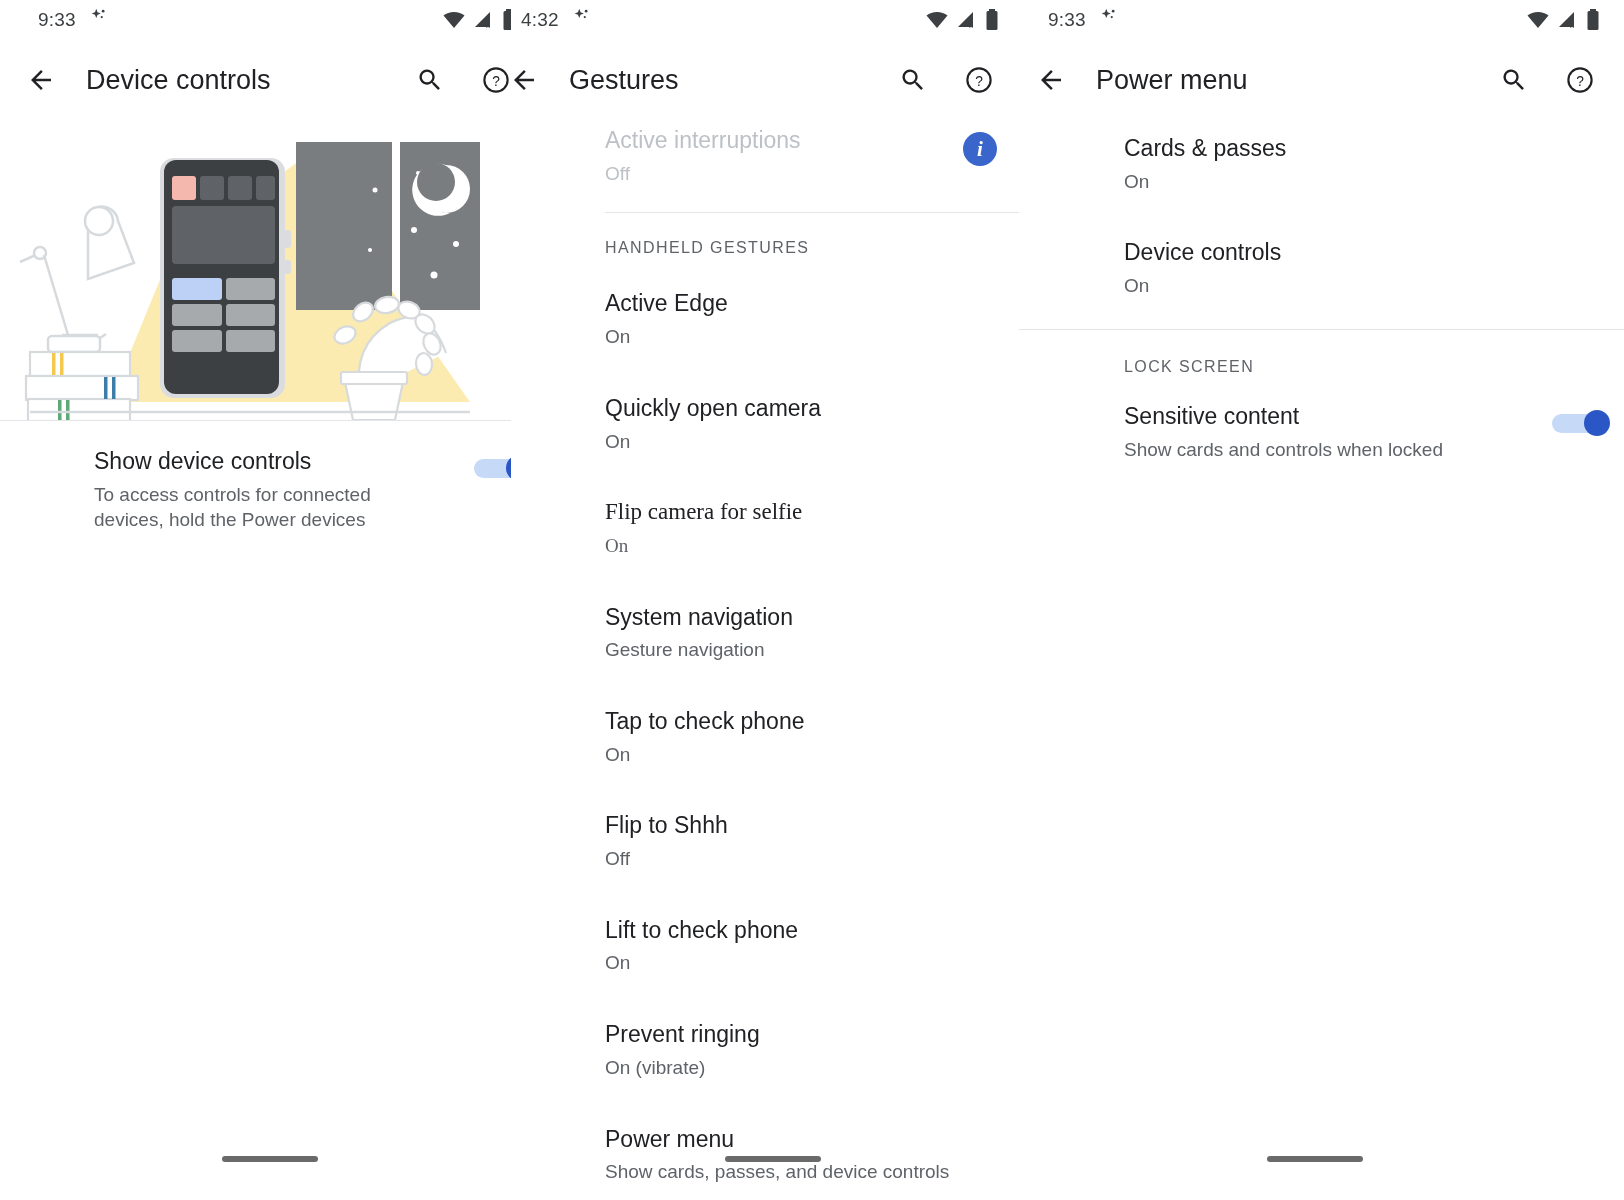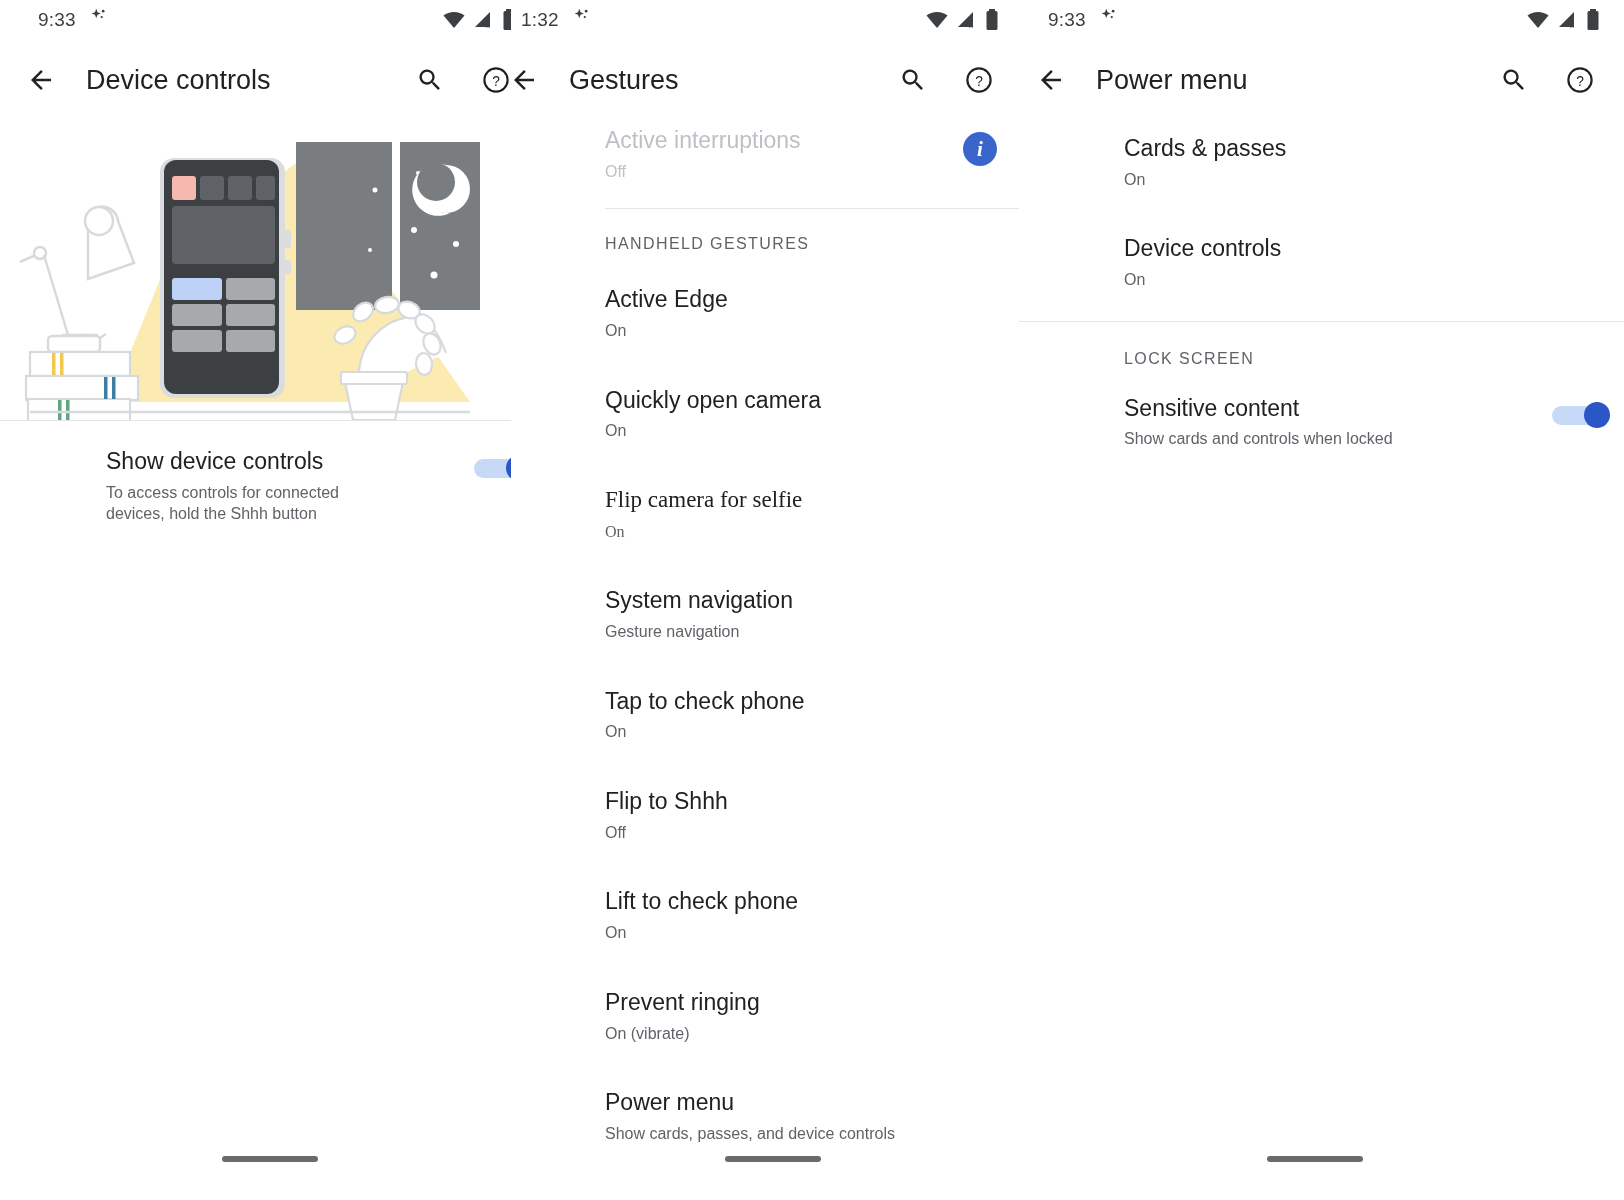--- a/index.html
+++ b/index.html
@@ -35,21 +35,21 @@
   .back-btn { width: 46px; height: 46px; display:flex; align-items:center; justify-content:center; cursor: pointer; }
   .title { font-size: 27px; color: #202124; margin-left: 22px; white-space: nowrap; }
   .appbar-actions { margin-left: auto; display: flex; align-items: center; gap: 26px; padding-right: 6px; }
   .icon-btn { width: 40px; height: 40px; display:flex; align-items:center; justify-content:center; cursor:pointer; }
 
   
   .content { position: relative; }
   .row { padding: 18px 24px 18px 0; margin-left: 0; position: relative; display: flex; align-items: flex-start; cursor: pointer; }
   .row-text { flex: 1 1 auto; min-width: 0; }
   .row-title { font-size: 23px; color: #202124; line-height: 1.25; }
-  .row-sub { font-size: 16px; color: #5f6368; line-height: 1.35; margin-top: 6px; }
+  .row-sub { font-size: 19px; color: #5f6368; line-height: 1.35; margin-top: 6px; }
   .row.disabled .row-title { color: #bdc1c6; }
   .row.disabled .row-sub { color: #bdc1c6; }
 
   .section-head {
     font-size: 16px; color: #5f6368; letter-spacing: 1.4px;
     text-transform: uppercase; padding: 26px 0 14px 0;
   }
   .divider { height: 1px; background: #e3e5e8; width: 100%; }
 
   
@@ -209,41 +209,41 @@
         <rect x="226" y="184" width="49" height="22" rx="3" fill="#a7aaad"></rect>
         <rect x="172" y="210" width="50" height="22" rx="3" fill="#a7aaad"></rect>
         <rect x="226" y="210" width="49" height="22" rx="3" fill="#a7aaad"></rect>
 
         <path d="M30 292 H470" stroke="#d7dadd" stroke-width="2.5" fill="none"></path>
       </svg>
     </div>
     <div class="divider"></div>
 
     <div class="content p1-pad">
-      <div class="row" style="padding-top:26px;margin-left:12px;">
+      <div class="row" style="padding-top:26px;">
         <div class="row-text">
           <div class="row-title">Show device controls</div>
-          <div class="row-sub" style="max-width:290px;">To access controls for connected devices, hold the Shhh button</div>
+          <div class="row-sub" style="max-width:290px;">To access controls for connected devices, hold the Power devices</div>
         </div>
         <div class="toggle" style="margin-right:-16px;">
           <div class="track"></div>
           <div class="knob"></div>
         </div>
       </div>
     </div>
 
     <div class="nav-pill"></div>
    </div>
   </div>
 
   <div class="panel panel-2">
    <div class="panel-inner p2-inner">
 
     <div class="statusbar">
-      <span class="clock">1:32</span>
+      <span class="clock">4:32</span>
       <span class="sparkle">
         <svg width="22" height="22" viewBox="0 0 24 24">
               <path d="M9 2l1.4 3.6L14 7l-3.6 1.4L9 12l-1.4-3.6L4 7l3.6-1.4z" fill="#3c4043"></path>
               <circle cx="16.5" cy="4.5" r="1.5" fill="#3c4043"></circle>
               <circle cx="15" cy="11" r="1.2" fill="#3c4043"></circle>
             </svg>
       </span>
       <span class="status-right">
         <svg width="24" height="20" viewBox="0 0 24 20">
               <path d="M12 18L1.5 5.5C4.3 3.2 8 2 12 2s7.7 1.2 10.5 3.5z" fill="#3c4043"></path>

